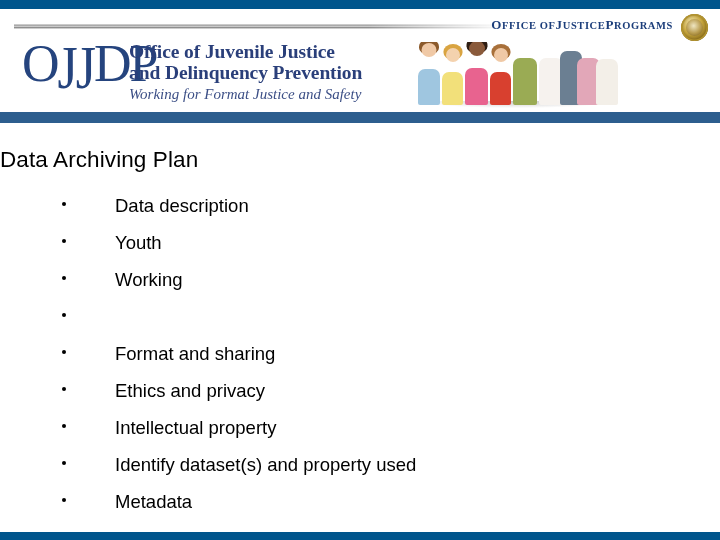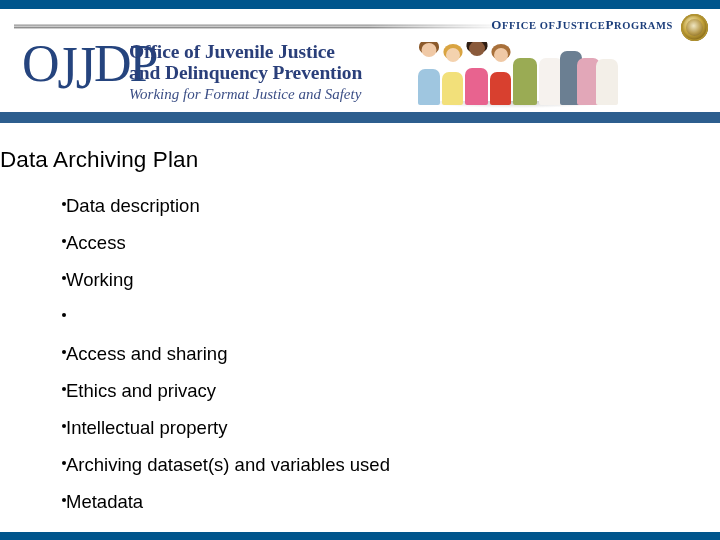--- a/index.html
+++ b/index.html
@@ -166,21 +166,21 @@
     position: absolute;
     left: 0; top: 194px;
     width: 720px;
     margin: 0;
     padding: 0;
     list-style: none;
   }
   .bullets li {
     position: relative;
     height: 37px;
-    padding-left: 66px;
+    padding-left: 115px;
     font-size: 18.5px;
     color: #000000;
     line-height: 24px;
     white-space: nowrap;
   }
   .bullets li .dot {
     position: absolute;
     left: 62px; top: 8px;
     width: 4px; height: 4px;
     border-radius: 50%;
@@ -256,44 +256,44 @@
 
   <div class="slide-title">Data Archiving Plan</div>
 
   <ul class="bullets">
     <li>
       <span class="dot"></span>
       <span>Data description</span>
     </li>
     <li>
       <span class="dot"></span>
-      <span>Access</span>
+      <span>Youth</span>
     </li>
     <li>
       <span class="dot"></span>
       <span>Working</span>
     </li>
     <li>
       <span class="dot"></span>
     </li>
     <li>
       <span class="dot"></span>
-      <span>Access and sharing</span>
+      <span>Format and sharing</span>
     </li>
     <li>
       <span class="dot"></span>
       <span>Ethics and privacy</span>
     </li>
     <li>
       <span class="dot"></span>
       <span>Intellectual property</span>
     </li>
     <li>
       <span class="dot"></span>
-      <span>Archiving dataset(s) and variables used</span>
+      <span>Identify dataset(s) and property used</span>
     </li>
     <li>
       <span class="dot"></span>
       <span>Metadata</span>
     </li>
   </ul>
 
   <div class="footer-rule"></div>
 </div>
 

